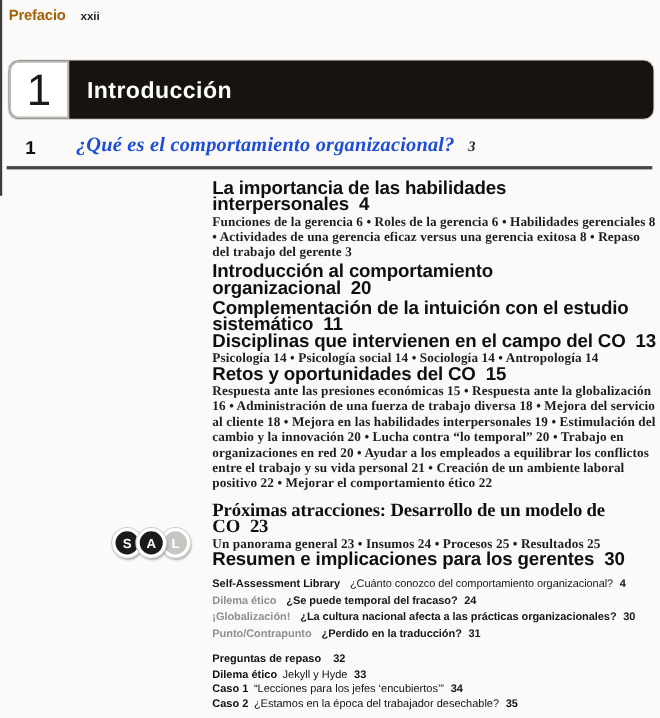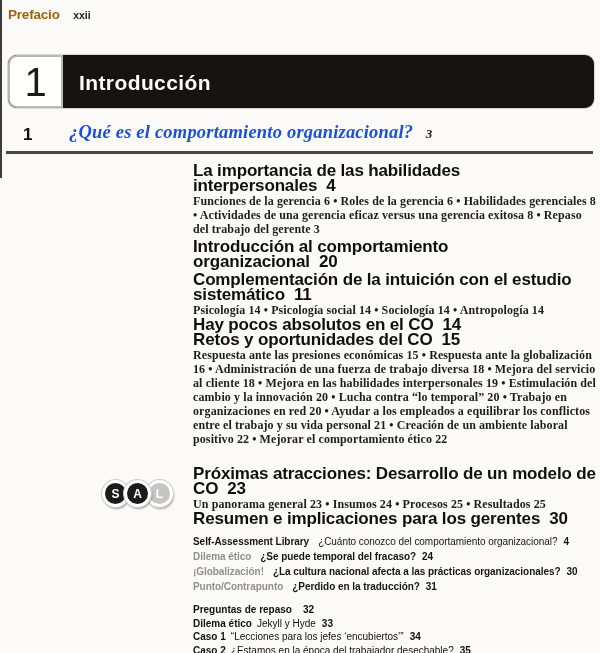--- a/index.html
+++ b/index.html
@@ -45,21 +45,21 @@
     color:#fff;font-weight:bold;font-size:12px;}
   .sal .c+.c{margin-left:-5px;}
   .sal .c.s{z-index:2;}
   .sal .c.a{z-index:3;}
   .sal .c.l{z-index:1;background:#c6c5c2;}
 
   
   .content{position:absolute;left:193px;top:158px;width:404px;}
   .th{font-weight:bold;font-size:17px;line-height:15px;letter-spacing:-0.15px;color:#0f0f0f;}
   .th .pg{margin-left:9px;}
-  .mt5{margin-top:5px;} .mt4{margin-top:4px;} .mt3{margin-top:3px;} .mt2{margin-top:20px;}
+  .mt5{margin-top:5px;} .mt4{margin-top:4px;} .mt3{margin-top:3px;} .mt2{margin-top:10px;font-family:Liberation Serif, serif;}
   .ts{font-family:"Liberation Serif",serif;font-weight:bold;font-size:12px;line-height:14px;
     color:#1d1d1d;margin-top:1px;letter-spacing:0.1px;}
 
   .feats{margin-top:8px;}
   .feat{font-size:10px;line-height:15px;color:#161616;letter-spacing:-0.05px;}
   .feat .lead{font-weight:bold;margin-right:9px;}
   .feat .lead.gray{color:#8f8f8f;}
   .feat .ft.b{font-weight:bold;}
   .feat .fpg{font-weight:bold;margin-left:6px;}
 
@@ -106,23 +106,23 @@
     </span>
 </div>
 
 <div class="content">
 
   <div class="th mt5"><span>La importancia de las habilidades interpersonales</span><span class="pg">4</span></div>
   <div class="ts">Funciones de la gerencia 6 • Roles de la gerencia 6 • Habilidades gerenciales 8 • Actividades de una gerencia eficaz versus una gerencia exitosa 8 • Repaso del trabajo del gerente 3</div>
 
   <div class="th mt3"><span>Introducción al comportamiento organizacional</span><span class="pg">20</span></div>
   <div class="th mt3"><span>Complementación de la intuición con el estudio sistemático</span><span class="pg">11</span></div>
+  <div class="th"><span>Disciplinas que intervienen en el campo del CO</span><span class="pg">13</span></div>
   <div class="ts">Psicología 14 • Psicología social 14 • Sociología 14 • Antropología 14</div>
 
-  <div class="th"><span>Hay pocos absolutos en el CO</span><span class="pg">14</span></div>
   <div class="th"><span>Retos y oportunidades del CO</span><span class="pg">15</span></div>
   <div class="ts">Respuesta ante las presiones económicas 15 • Respuesta ante la globalización 16 • Administración de una fuerza de trabajo diversa 18 • Mejora del servicio al cliente 18 • Mejora en las habilidades interpersonales 19 • Estimulación del cambio y la innovación 20 • Lucha contra “lo temporal” 20 • Trabajo en organizaciones en red 20 • Ayudar a los empleados a equilibrar los conflictos entre el trabajo y su vida personal 21 • Creación de un ambiente laboral positivo 22 • Mejorar el comportamiento ético 22</div>
 
   <div class="th mt2"><span>Próximas atracciones: Desarrollo de un modelo de CO</span><span class="pg">23</span></div>
   <div class="ts">Un panorama general 23 • Insumos 24 • Procesos 25 • Resultados 25</div>
   <div class="th"><span>Resumen e implicaciones para los gerentes</span><span class="pg">30</span></div>
 
   <div class="feats">
     <div class="feat"><span class="lead">Self-Assessment Library</span><span class="ft">¿Cuánto conozco del comportamiento organizacional?</span><span class="fpg">4</span></div>
     <div class="feat"><span class="lead gray">Dilema ético</span><span class="ft b">¿Se puede temporal del fracaso?</span><span class="fpg">24</span></div>

